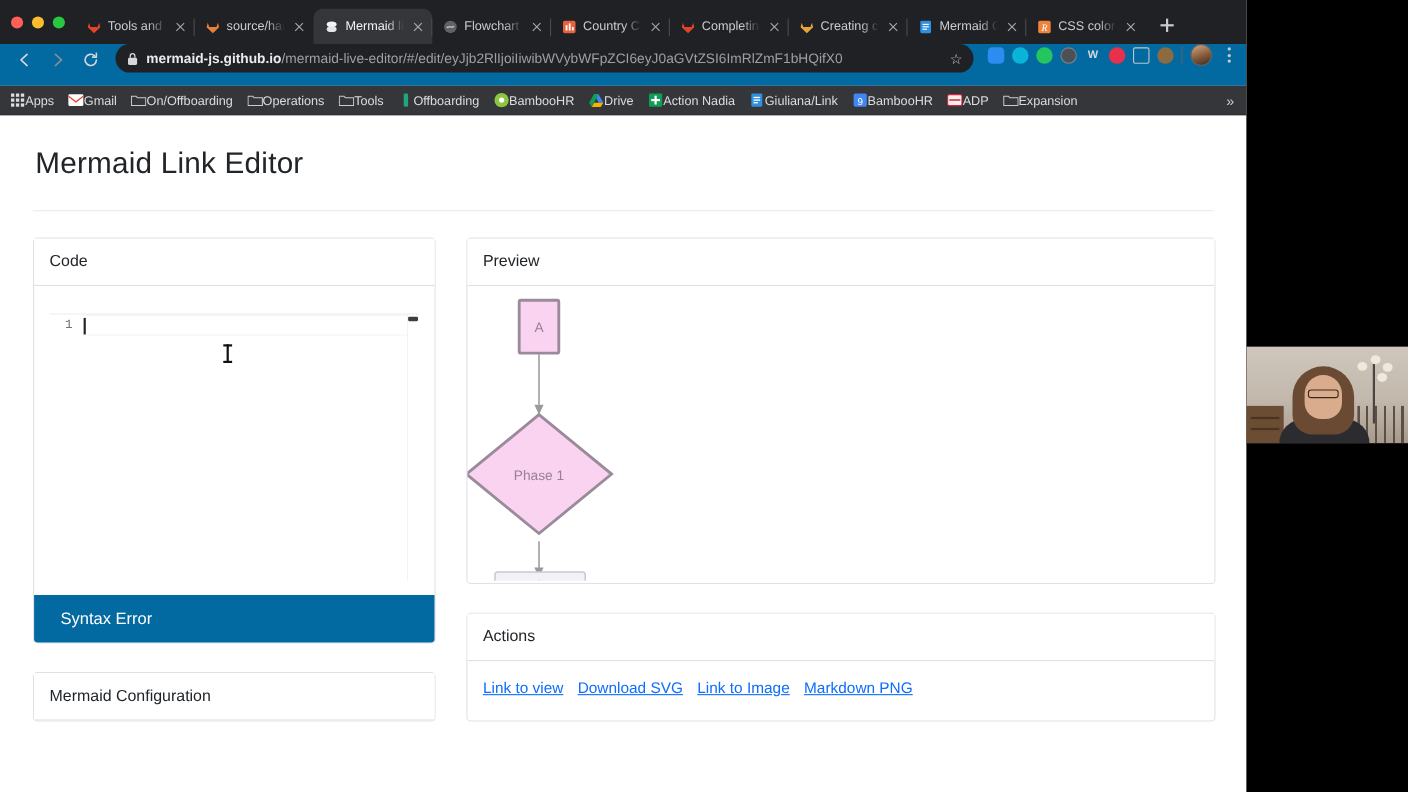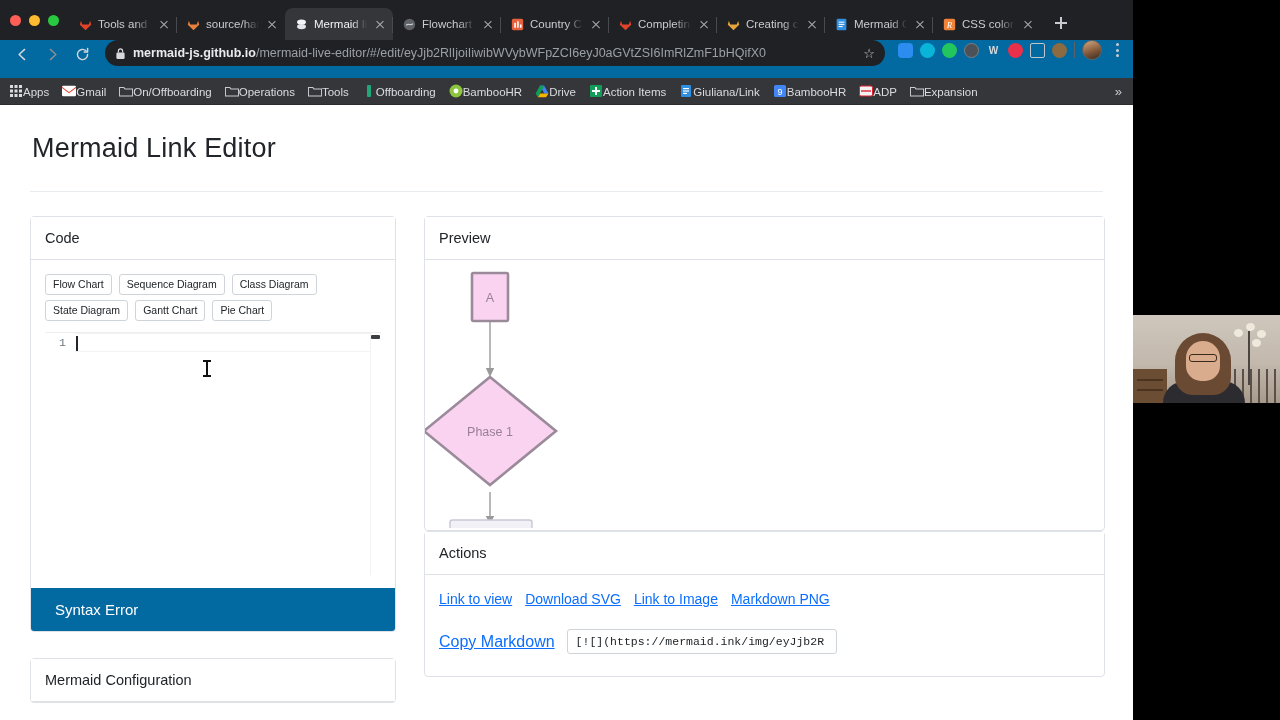--- a/index.html
+++ b/index.html
@@ -448,21 +448,21 @@
             <path d="M2.9 13.3h8.2l2.4-3.8H5.2z" fill="#f4b400"></path>
           </svg>
         <span>Drive</span>
       </div>
       <div class="bm">
         <svg class="bmicon" viewBox="0 0 14 14">
             <rect x="1" y="1" width="12" height="12" rx="1" fill="#0f9d58"></rect>
             <rect x="6" y="3" width="2" height="8" fill="#fff"></rect>
             <rect x="3" y="6" width="8" height="2" fill="#fff"></rect>
           </svg>
-        <span>Action Items</span>
+        <span>Action Nadia</span>
       </div>
       <div class="bm">
         <svg class="bmicon" viewBox="0 0 14 14">
             <rect x="2" y="1" width="10" height="12" rx="1" fill="#2f8fe0"></rect>
             <rect x="4" y="4" width="6" height="1.2" fill="#fff"></rect>
             <rect x="4" y="6.4" width="6" height="1.2" fill="#fff"></rect>
             <rect x="4" y="8.8" width="4" height="1.2" fill="#fff"></rect>
           </svg>
         <span>Giuliana/Link</span>
       </div>
@@ -495,28 +495,20 @@
         <h1 class="app-title">Mermaid Link Editor</h1>
         <div class="title-rule"></div>
 
         <div class="cols">
 
           <div class="col-left">
 
             <div class="card">
               <div class="card-head">Code</div>
               <div class="card-body">
-                <div class="sample-btns">
-                  <button class="sample-btn">Flow Chart</button>
-                  <button class="sample-btn">Sequence Diagram</button>
-                  <button class="sample-btn">Class Diagram</button>
-                  <button class="sample-btn">State Diagram</button>
-                  <button class="sample-btn">Gantt Chart</button>
-                  <button class="sample-btn">Pie Chart</button>
-                </div>
 
                 <div class="editor">
                   <div class="ed-line">
                     <span class="ed-gutter">1</span>
                     <span class="ed-content">
                       <span class="caret"></span>
                     </span>
                   </div>
                   <div class="mouse-cursor"></div>
                   <div class="ed-scroll-track">
@@ -552,32 +544,28 @@
 
                   <polygon points="65,117 131,171 65,225 -1,171" fill="#f9d3f0" stroke="#9a8a9a" stroke-width="2.6"></polygon>
                   <text x="65" y="176" font-family="Liberation Sans, sans-serif" font-size="12.5" fill="#9a7f9a" text-anchor="middle">Phase 1</text>
 
                   <rect x="25" y="260" width="82" height="32" rx="2.5" fill="#f2f1f8" stroke="#c9c7d6" stroke-width="1.4"></rect>
                   <text x="66" y="280" font-family="Liberation Sans, sans-serif" font-size="12.5" fill="#9a9aad" text-anchor="middle">Example 2</text>
                 </svg>
               </div>
             </div>
 
-            <div class="card" style="">
+            <div class="card" style="margin-top:26px">
               <div class="card-head">Actions</div>
               <div class="card-body" style="padding:16px 14px 22px">
                 <div class="actions-links">
                   <a class="alink" href="#">Link to view</a>
                   <a class="alink" href="#">Download SVG</a>
                   <a class="alink" href="#">Link to Image</a>
                   <a class="alink" href="#">Markdown PNG</a>
-                </div>
-                <div class="actions-row2">
-                  <a class="alink" href="#">Copy Markdown</a>
-                  <div class="md-field">[![](https://mermaid.ink/img/eyJjb2R</div>
                 </div>
               </div>
             </div>
 
           </div>
         </div>
       </div>
     </div>
   </div>
 

